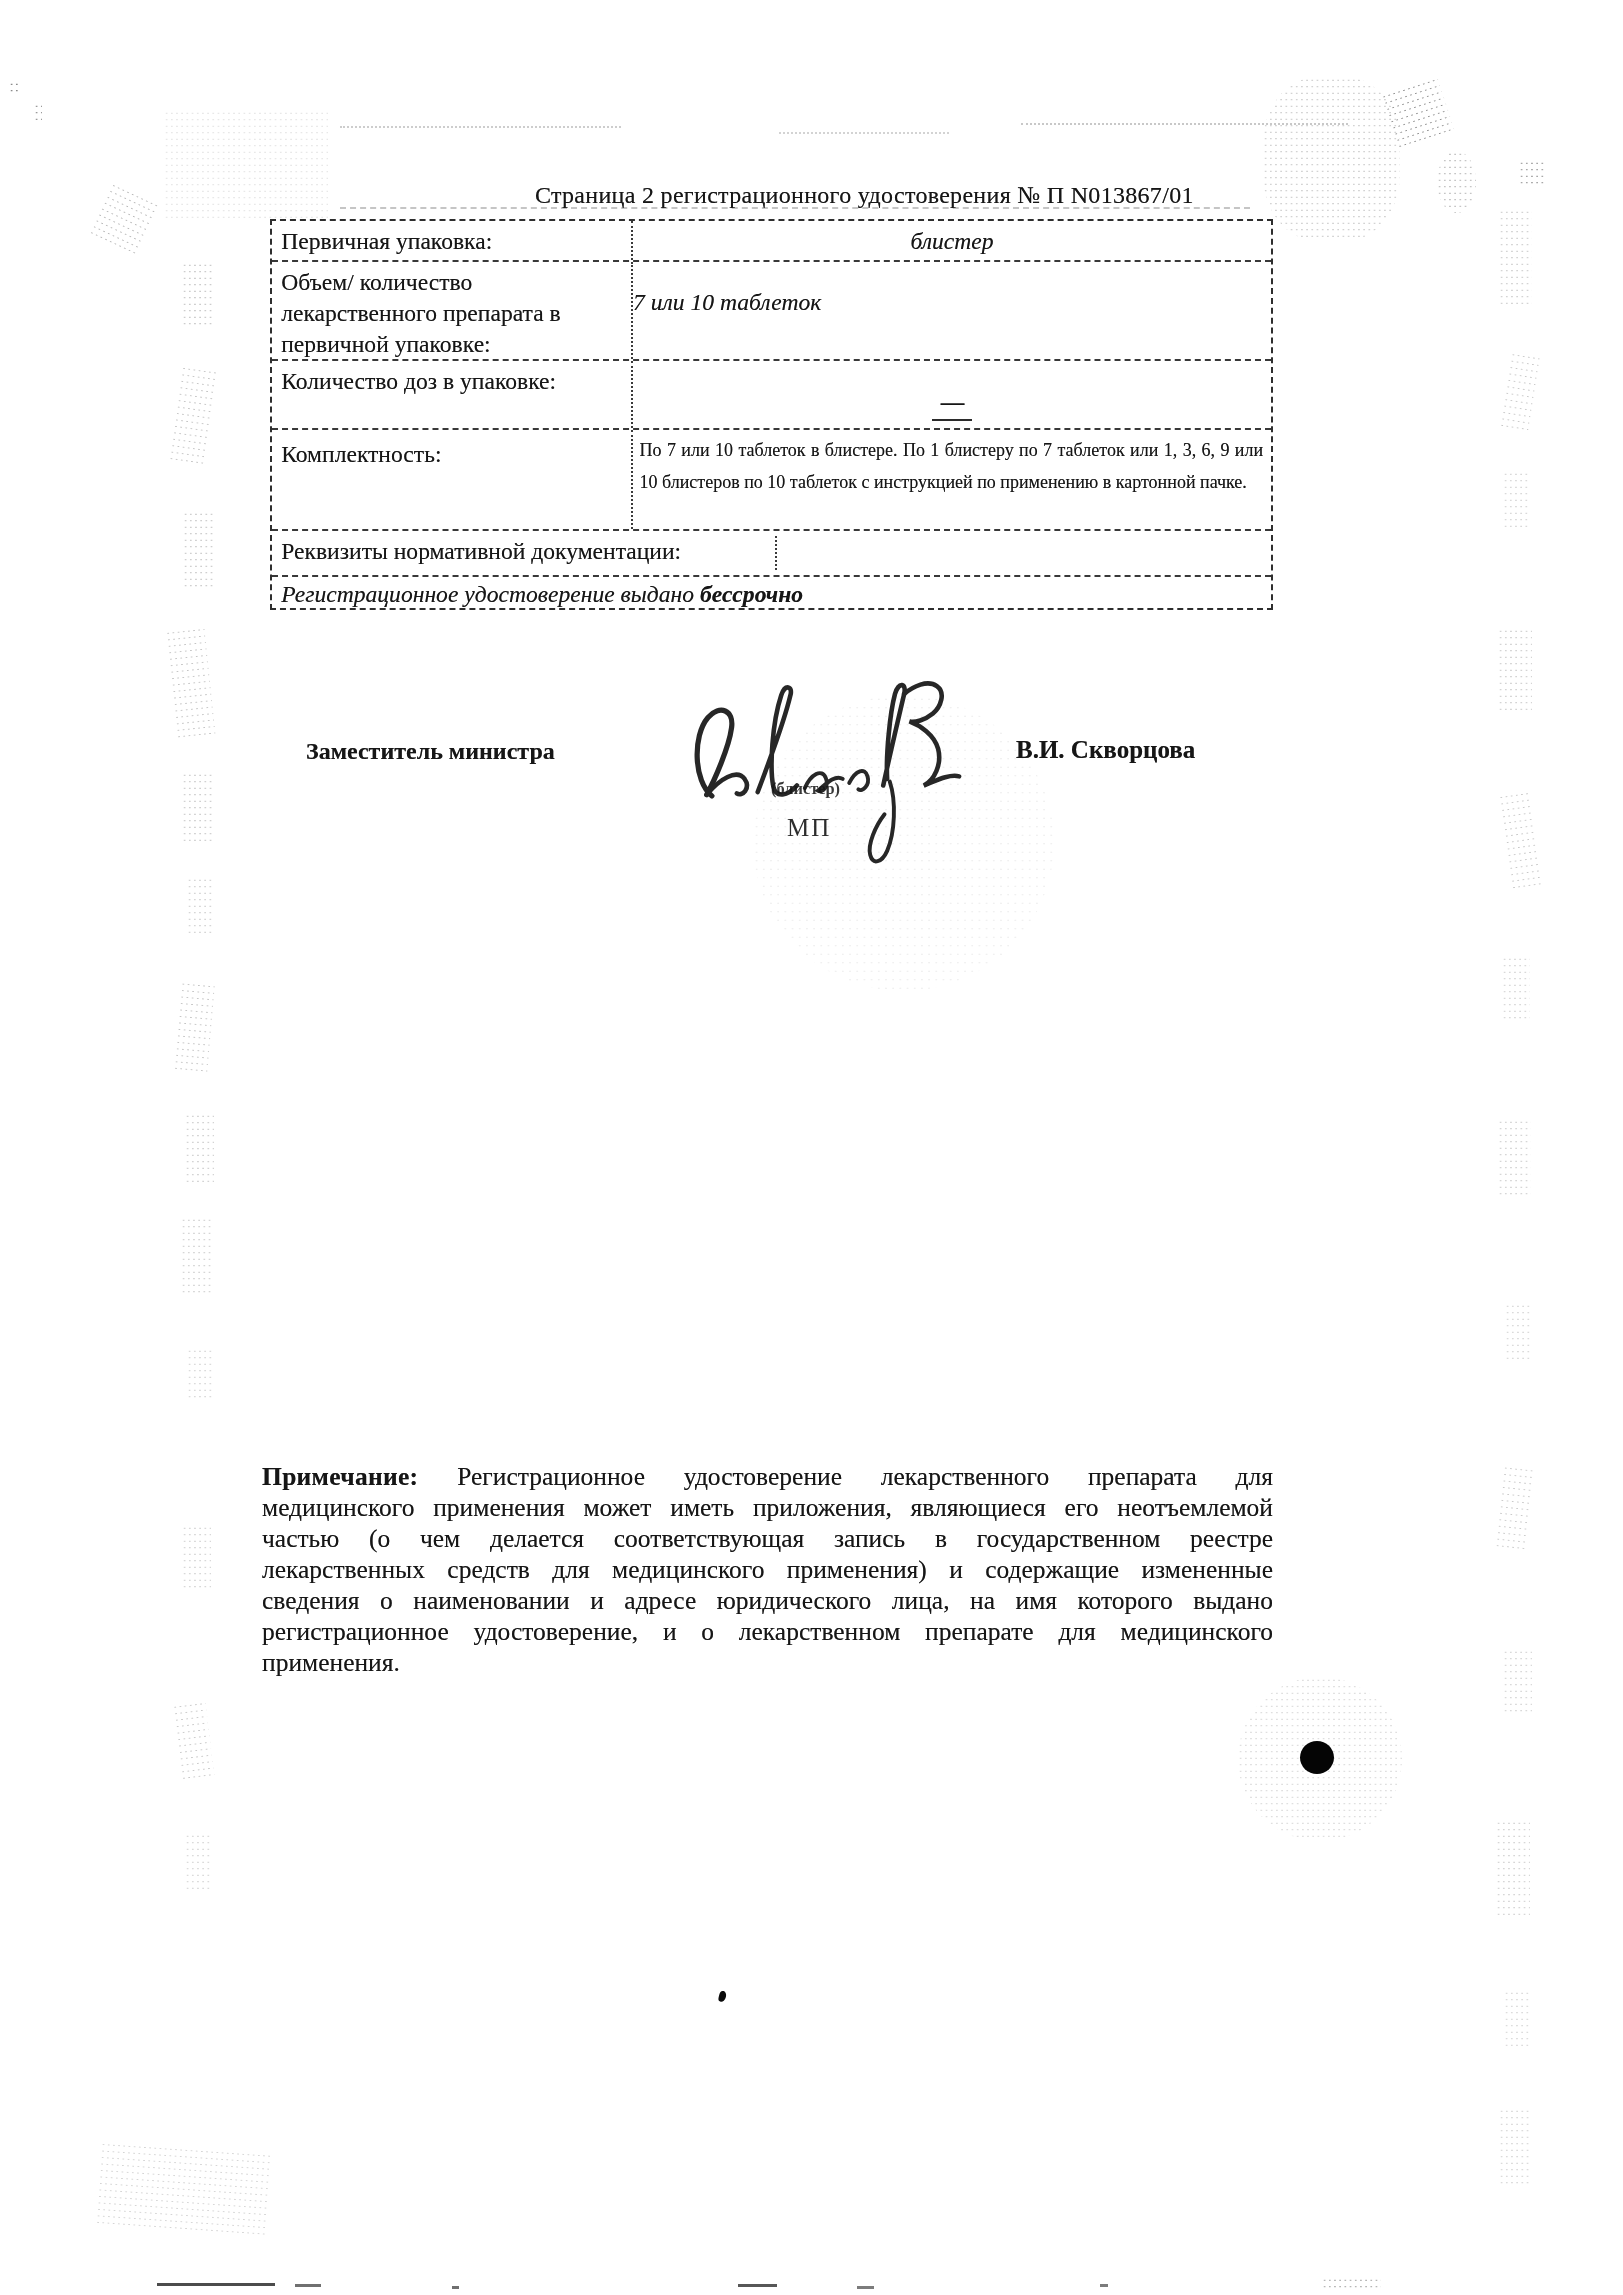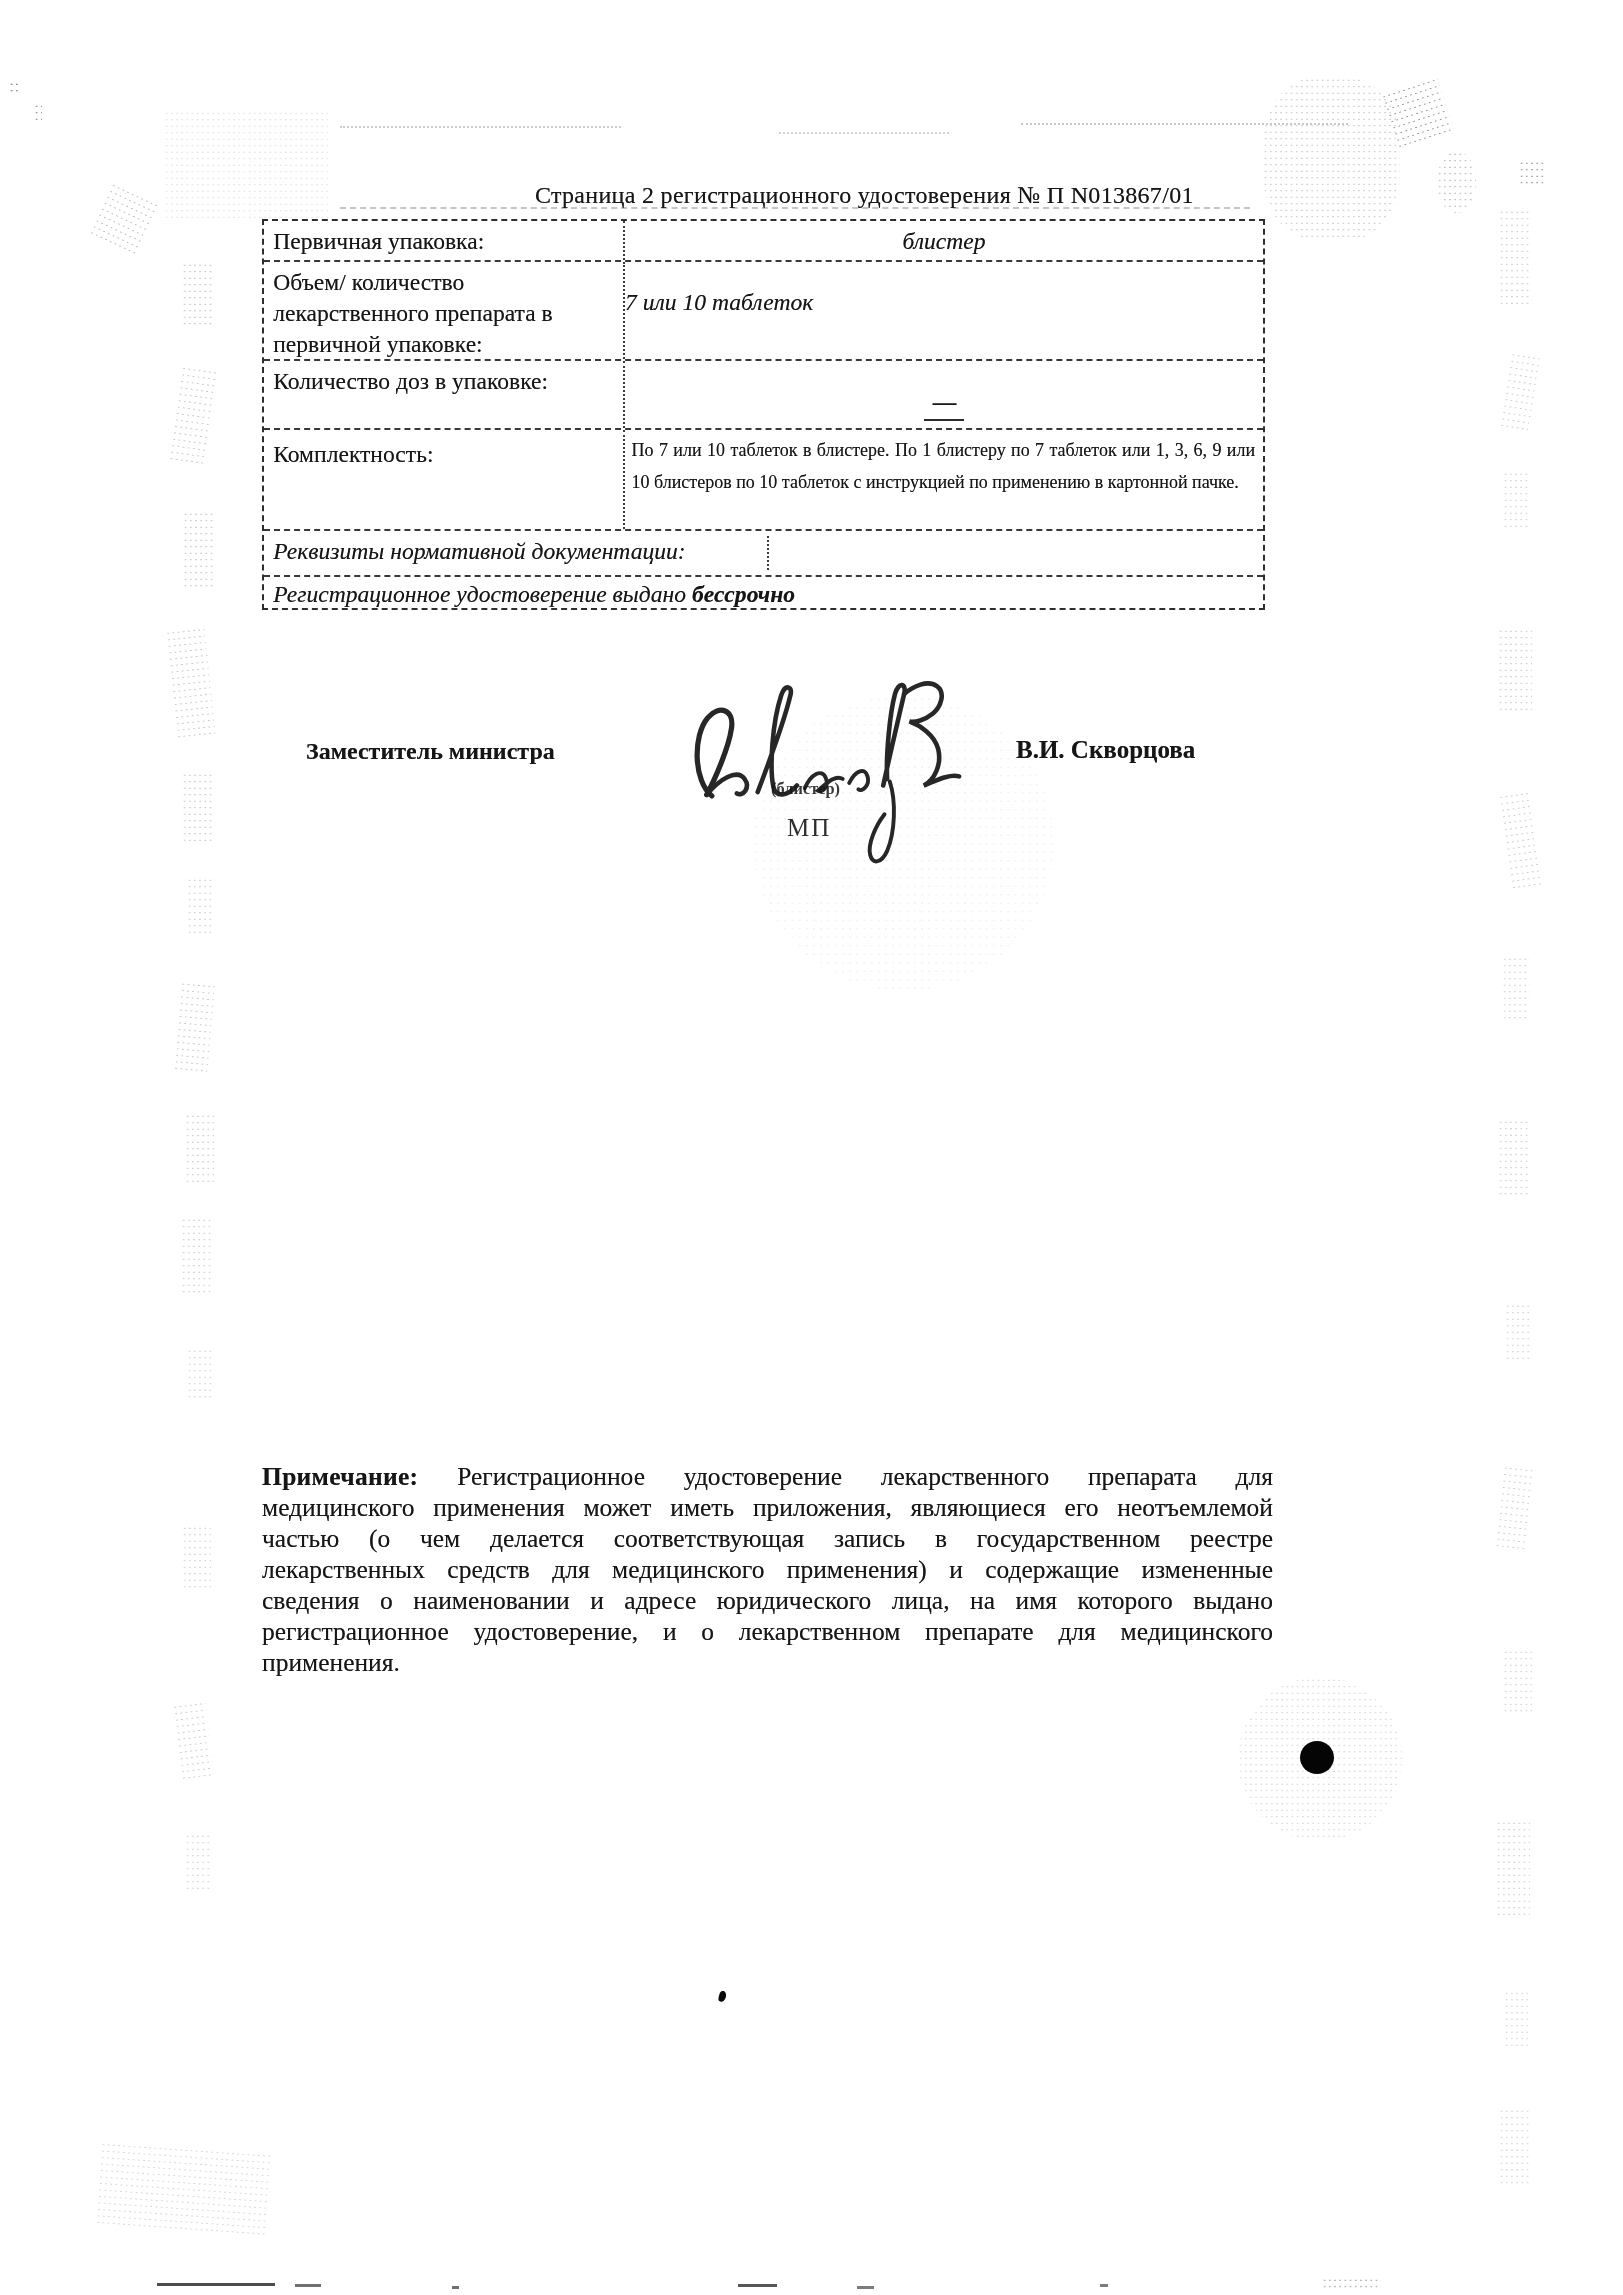--- a/index.html
+++ b/index.html
@@ -9,21 +9,21 @@
     overflow:hidden;
   }
   .abs{position:absolute;}
   
   .page-header{
     left:535px;top:182px;width:746px;font-size:24px;letter-spacing:0.3px;
     white-space:nowrap;text-shadow:0 0 0.5px rgba(0,0,0,.55);
   }
   
   .reg-table{
-    left:262px;top:219px;width:1003px;border:2px dashed #2e2e2e;box-sizing:border-box;
+    left:270px;top:219px;width:1003px;border:2px dashed #2e2e2e;box-sizing:border-box;
     background:transparent;
   }
   .trow{display:flex;box-sizing:border-box;border-top:2px dashed #383838;}
   .trow:first-child{border-top:none;}
   .tlabel{
     width:361px;box-sizing:border-box;border-right:2px dotted #3a3a3a;
     padding:5.2px 6.5px 3.9px 9.2px;font-size:23.6px;line-height:31px;
     text-shadow:0 0 0.5px rgba(0,0,0,.5);
   }
   .tvalue{
@@ -35,21 +35,21 @@
   .r1 .tvalue{text-align:center;padding-top:4.6px;font-style:italic;}
   .r2{height:99px;}
   .r2 .tvalue{text-align:left;padding-top:25px;font-style:italic;}
   .r3{height:69px;}
   .r3 .tvalue{text-align:center;padding-top:26px;}
   .dash-wrap{display:inline-block;border-bottom:2px solid #2b2b2b;padding:0 9.2px 1.3px 9.2px;
     font-weight:bold;letter-spacing:-1.3px;}
   .r4{height:101px;}
   .r4 .tlabel{padding-top:9.2px;}
   .r4 .tvalue{padding:3.9px 7.9px 2.6px 6.5px;text-align:justify;line-height:32px;font-size:18px;}
-  .r5{height:46px;align-items:center;font-style:italic;}
+  .r5{height:46px;align-items:center;}
   .r5 .tlabel{width:505px;padding-top:0;border-right:2px dotted #3a3a3a;}
   .r5 .tvalue{padding-left:9.2px;font-weight:bold;font-size:25px;}
   .r6{height:33px;font-style:italic;}
   .r6 .tfull{padding:3.9px 9.2px;font-size:23.6px;text-shadow:0 0 0.5px rgba(0,0,0,.5);}
   
   .sig-title{left:306px;top:738px;font-size:24px;font-weight:bold;white-space:nowrap;
     text-shadow:0 0 0.4px rgba(0,0,0,.5);}
   .signer-name{left:1016px;top:736px;font-size:25px;font-weight:bold;white-space:nowrap;
     text-shadow:0 0 0.4px rgba(0,0,0,.5);}
   .sig-caption{left:771px;top:779px;font-size:16.4px;font-weight:bold;opacity:.85;}

